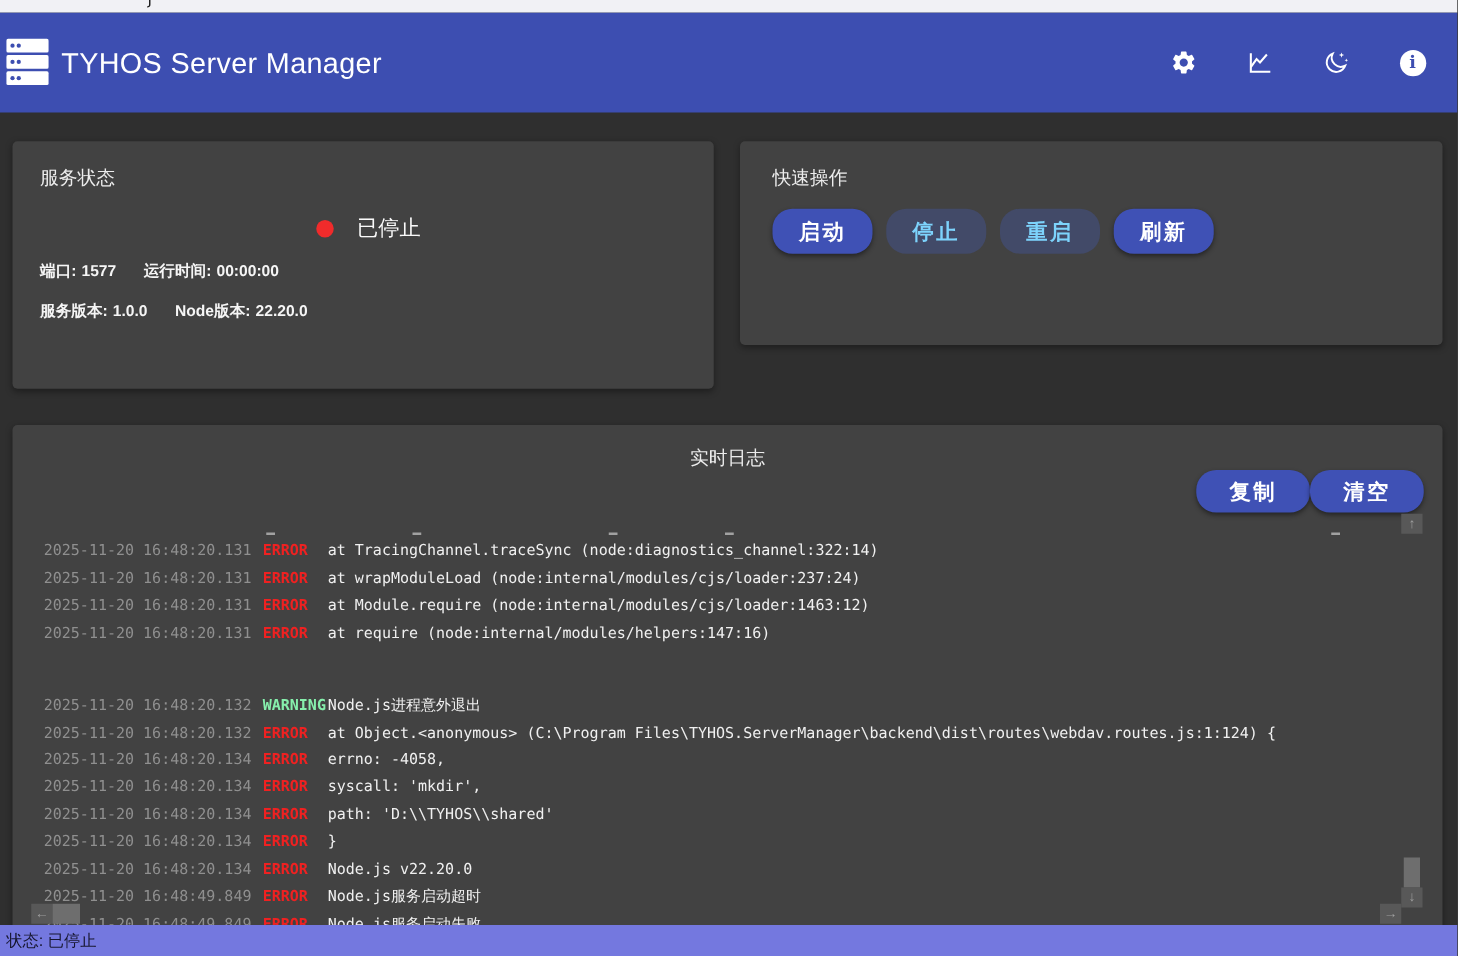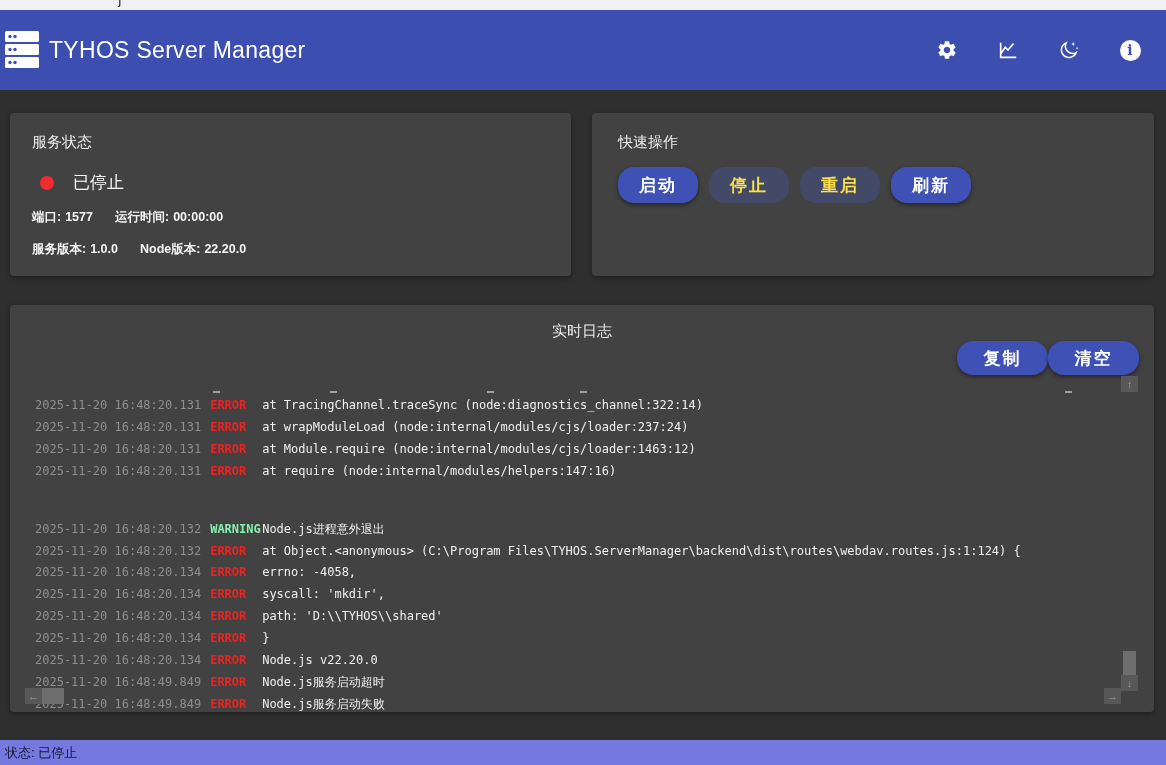--- a/index.html
+++ b/index.html
@@ -19,34 +19,34 @@
   .header-icons { margin-left:auto; display:flex; align-items:center; gap:37px; }
   .hicon { width:24px; height:24px; cursor:pointer; display:flex; align-items:center; justify-content:center; }
   .hicon svg { width:22px; height:22px; }
   .info-circle { width:21px; height:21px; border-radius:50%; background:#ffffff; color:#3d4eb1;
     font-weight:bold; font-size:14px; display:flex; align-items:center; justify-content:center;
     font-family:"DejaVu Serif",serif; }
   
   .content { padding:23px 12px 0 10px; }
   .row1 { display:flex; gap:21px; }
   .panel { background:#424242; border-radius:4px; box-shadow:0 2px 5px rgba(0,0,0,.35); }
-  .panel-status { width:561px; height:163px; padding:20px 22px; }
+  .panel-status { width:561px; height:198px; padding:20px 22px; }
   .panel-actions { flex:1; height:163px; padding:20px 26px; }
   .panel-title { color:#ececec; font-size:15px; font-weight:400; }
-  .status-line { display:flex; align-items:center; margin:19px 0 0 8px; }
+  .status-line { display:flex; align-items:center; margin:19px 0 0 8px;justify-content:center; }
   .status-dot { width:14px; height:14px; border-radius:50%; background:#f02b2b; }
   .status-text { color:#fafafa; font-size:17px; margin-left:19px; }
   .detail-line { margin-top:15px; color:#f5f5f5; font-size:12.5px; font-weight:bold; display:flex; }
   .detail-line .pair { margin-right:22px; }
   .detail-line .lbl { margin-right:4px; }
   .actions-row { display:flex; gap:11px; margin-top:15px; }
   .btn { height:36px; min-width:78px; padding:0 21px; border:none; border-radius:16px;
     font-family:inherit; font-size:17px; font-weight:bold; letter-spacing:2px; cursor:pointer; }
   .btn.enabled { background:#3f51b5; color:#ffffff; box-shadow:0 2px 4px rgba(0,0,0,.45); }
-  .btn.disabled { background:#424a68; color:#fde047; cursor:default; letter-spacing:2px; }
+  .btn.disabled { background:#424a68; color:#7dd3fc; cursor:default; letter-spacing:2px; }
   
   .panel-log { margin-top:29px; width:1144px; height:407px; padding:17px 15px 8px 15px; position:relative; }
   .log-header { display:flex; align-items:center;flex-direction:column; }
   .log-buttons { margin-left:auto; display:flex; margin-right:0; }
   .btn-small { height:34px; width:91px; padding:0; letter-spacing:2px; }
   .log-body { margin-top:11px; height:334px; overflow:hidden; position:relative;
     font-family:"DejaVu Sans Mono","Liberation Mono",monospace; font-size:12px;
     white-space:nowrap; padding:4px 0 0 10px; }
   .clipped-row { height:5px; position:relative; overflow:hidden; }
   .clipped-row i { position:absolute; top:1px; height:2px; width:7px; background:#b9b9b9; opacity:.8; }

